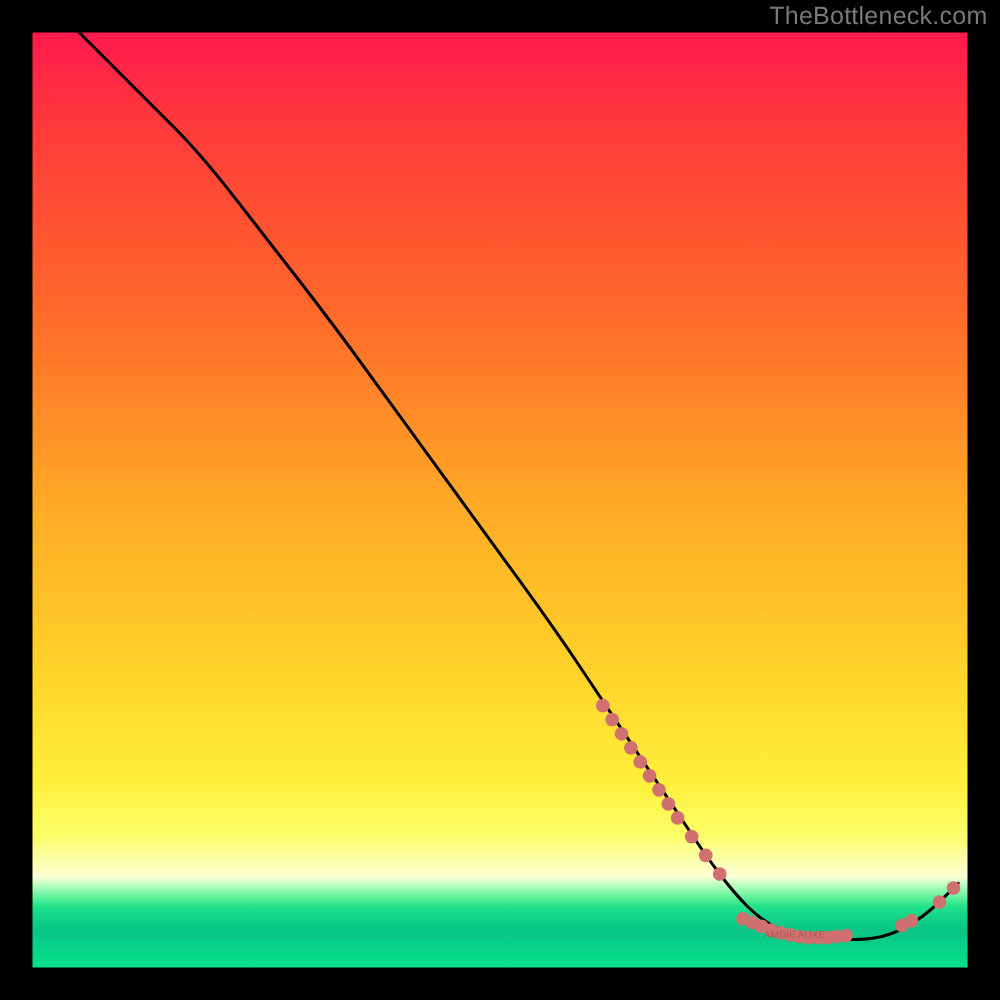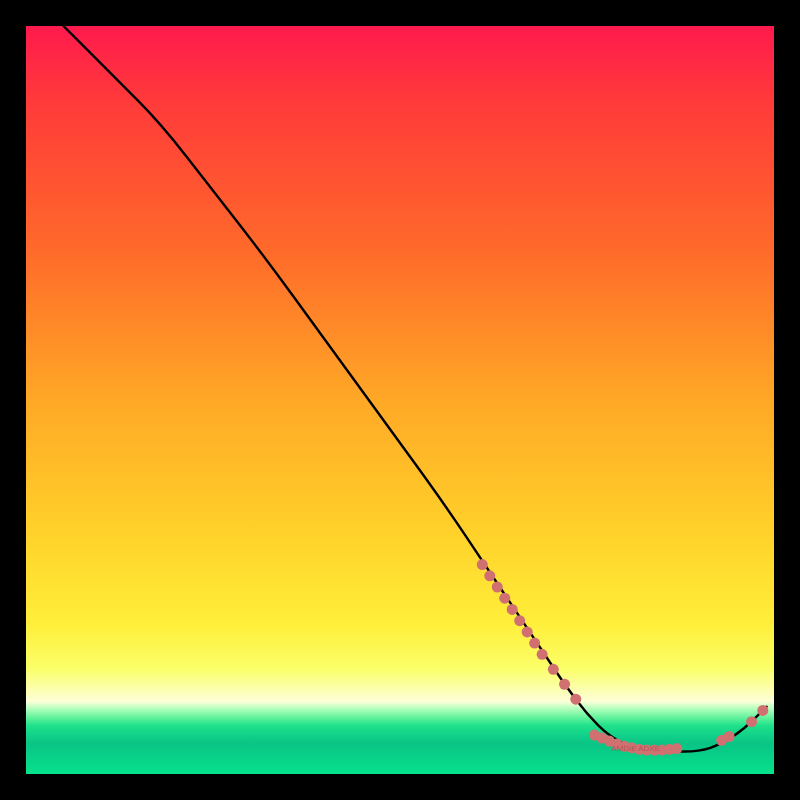--- a/index.html
+++ b/index.html
@@ -61,20 +61,21 @@
     width: 748px;
     height: 748px;
     z-index: 2;
   }
 </style>
 </head>
 <body>
 
 <div class="stage">
 
+  <div class="watermark">TheBottleneck.com</div>
 
   <div class="panel"></div>
 
   <svg class="svg-layer" viewBox="0 0 748 748" preserveAspectRatio="none">
     <g id="curve-layer">
         <path d="M 37.4 0 Q 37.4 0 48.620000000000005 11.220000000000027 Q 59.84 22.440000000000055 74.8 37.400000000000034 Q 89.75999999999999 52.360000000000014 112.19999999999999 74.80000000000001 Q 134.64 97.24000000000001 160.82 130.89999999999998 Q 187 164.55999999999995 213.18 198.21999999999997 Q 239.36 231.88 269.28 273.02 Q 299.2 314.16 329.12 355.3 Q 359.03999999999996 396.44 388.96000000000004 437.58000000000004 Q 418.88000000000005 478.72 441.32000000000005 512.38 Q 463.76 546.04 478.72 568.48 Q 493.68 590.9200000000001 508.64 613.36 Q 523.6 635.8 531.0799999999999 647.02 Q 538.56 658.24 549.78 673.2 Q 561 688.16 572.22 699.38 Q 583.44 710.6 598.4000000000001 718.0799999999999 Q 613.36 725.56 628.3199999999999 725.56 Q 643.28 725.56 658.24 725.56 Q 673.2 725.56 684.4200000000001 721.8199999999999 Q 695.64 718.08 706.8599999999999 710.6 Q 718.0799999999999 703.12 729.3 691.9000000000001 T 740.52 680.6800000000001" fill="none" stroke="#000" stroke-width="2.4" stroke-linecap="round" stroke-linejoin="round"></path>
       </g>
     <g id="dots-layer">
         <circle cx="456.28" cy="538.56" r="5.5" fill="#d07070"></circle>
         <circle cx="463.76" cy="549.78" r="5.5" fill="#d07070"></circle>

